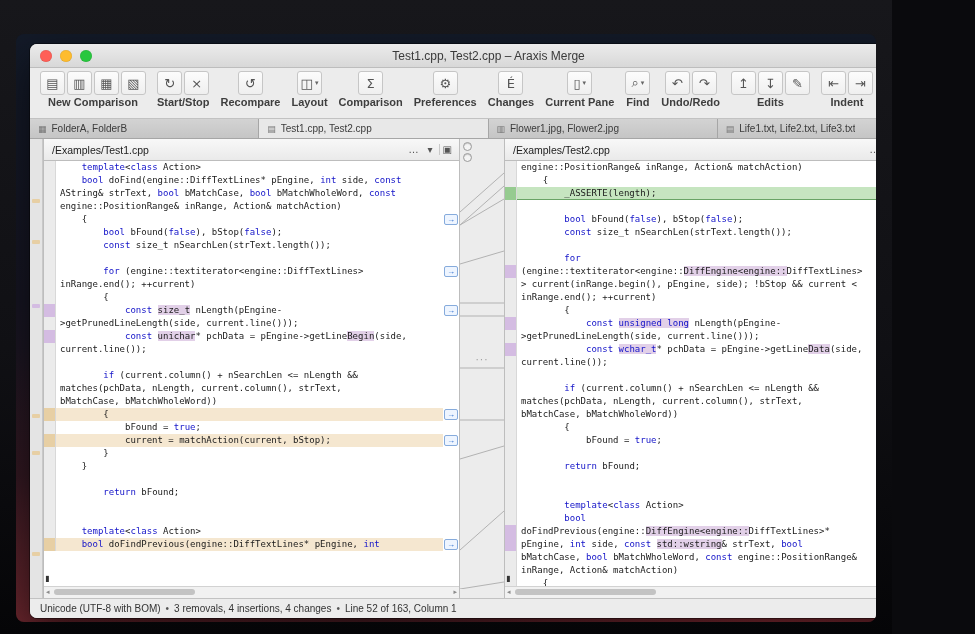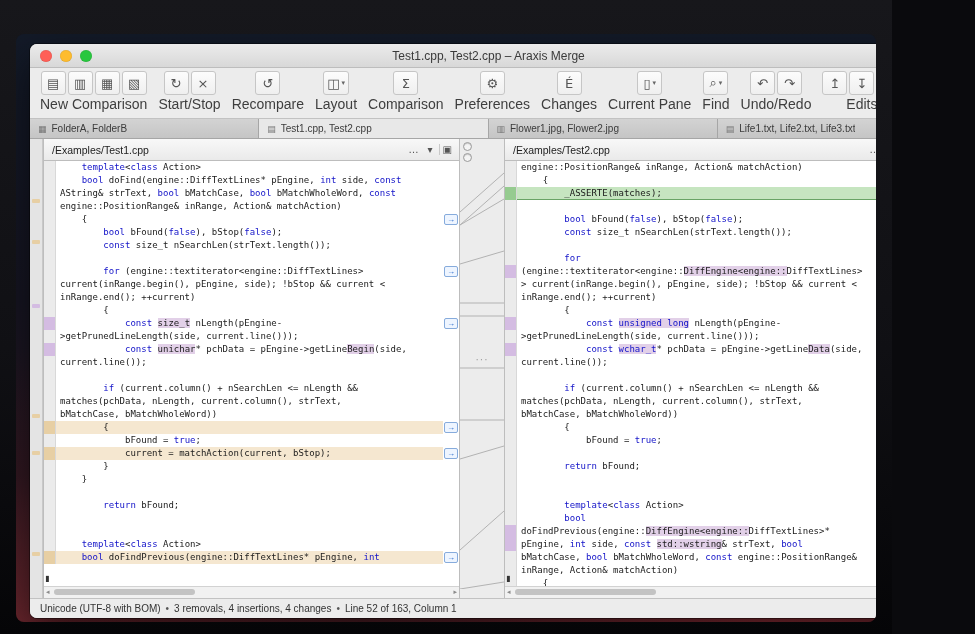--- a/index.html
+++ b/index.html
@@ -24,21 +24,21 @@
   
   .toolbar{height:47px;flex:0 0 47px;background:#ececec;border-bottom:1px solid #c2c2c2;display:flex;align-items:flex-start;padding:3px 6px 0 10px;}
   .tb-groups{display:flex;gap:11px;align-items:flex-start;}
   .tb-group{display:flex;flex-direction:column;align-items:center;gap:1px;}
   .tb-icons{display:flex;gap:2px;}
   .tb-btn{height:24px;min-width:25px;border:1px solid #c6c6c6;border-radius:3px;background:linear-gradient(#fcfcfc,#efefef);
     font-size:13px;color:#555;display:flex;align-items:center;justify-content:center;padding:0 3px;
     font-family:"DejaVu Sans",sans-serif;cursor:default;}
   .tb-btn.disabled{opacity:.38;}
   .tb-caret{font-size:7px;margin-left:2px;color:#666;}
-  .tb-label{font-size:14px;color:#3e3e3e;white-space:nowrap;}
+  .tb-label{font-size:11px;color:#3e3e3e;white-space:nowrap;font-weight:bold;}
   .tb-overflow{margin-left:auto;align-self:center;font-size:14px;color:#555;background:none;border:none;cursor:default;}
 
   
   .tabbar{height:19px;flex:0 0 19px;background:#c7c7c7;display:flex;border-bottom:1px solid #a6a6a6;}
   .tab{flex:1;display:flex;align-items:center;gap:5px;padding:0 8px;font-size:10px;color:#3b3b3b;
     border-right:1px solid #a6a6a6;background:linear-gradient(#d3d3d3,#c5c5c5);cursor:default;min-width:0;}
   .tab.active{background:#e8e8e8;}
   .tab-icon{font-size:9px;color:#767676;font-family:"DejaVu Sans",sans-serif;}
   .tab-label{white-space:nowrap;overflow:hidden;text-overflow:ellipsis;}
 
@@ -331,25 +331,20 @@
               </div>
               <div class="code-row">
                 <div class="gut"></div>
                 <div class="code"><span class="seg-p">        </span><span class="seg-k">for</span><span class="seg-p"> (engine::textiterator&lt;engine::DiffTextLines&gt;</span></div>
                 <div class="acol">
                   <button class="merge-arrow">→</button>
                 </div>
               </div>
               <div class="code-row">
                 <div class="gut"></div>
-                <div class="code"><span class="seg-p">current(inRange.begin(), pEngine, side); !bStop &amp;&amp; current &lt;</span></div>
-                <div class="acol"></div>
-              </div>
-              <div class="code-row">
-                <div class="gut"></div>
                 <div class="code"><span class="seg-p">inRange.end(); ++current)</span></div>
                 <div class="acol"></div>
               </div>
               <div class="code-row">
                 <div class="gut"></div>
                 <div class="code"><span class="seg-p">        {</span></div>
                 <div class="acol"></div>
               </div>
               <div class="code-row">
                 <div class="gut g-h"></div>
@@ -497,21 +492,21 @@
                 <div class="code"><span class="seg-p">engine::PositionRange&amp; inRange, Action&amp; matchAction)</span></div>
                 <div class="acol"></div>
               </div>
               <div class="code-row">
                 <div class="gut"></div>
                 <div class="code"><span class="seg-p">    {</span></div>
                 <div class="acol"></div>
               </div>
               <div class="code-row">
                 <div class="gut g-i"></div>
-                <div class="code bg-i"><span class="seg-p">        _ASSERTE(matches);</span></div>
+                <div class="code bg-i"><span class="seg-p">        _ASSERTE(length);</span></div>
                 <div class="acol">
                   <button class="merge-arrow">←</button>
                 </div>
               </div>
               <div class="code-row">
                 <div class="gut"></div>
                 <div class="code"></div>
                 <div class="acol"></div>
               </div>
               <div class="code-row">

